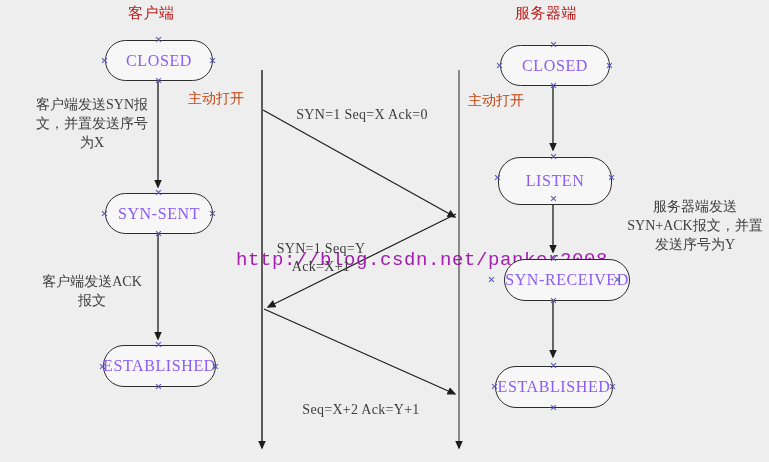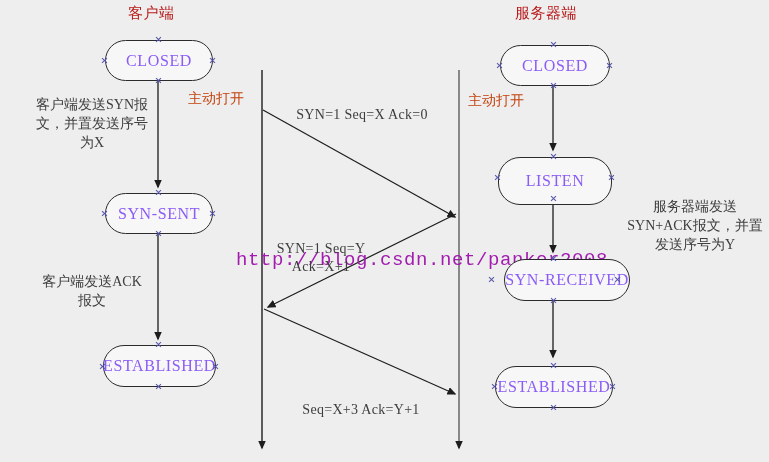--- a/index.html
+++ b/index.html
@@ -154,21 +154,21 @@
   <div class="note" style="left:620px; top:197px; width:150px;">服务器端发送
 SYN+ACK报文，并置
 发送序号为Y</div>
 
   <div class="note left-block" style="left:8px; top:272px; width:168px;">客户端发送ACK
 报文</div>
 
   <div class="msg-label" style="left:278px; top:94px; width:168px;">SYN=1  Seq=X  Ack=0</div>
   <div class="msg-label" style="left:256px; top:228px; width:130px;">SYN=1  Seq=Y
 Ack=X+1</div>
-  <div class="msg-label" style="left:281px; top:389px; width:160px;">Seq=X+3  Ack=Y+1</div>
+  <div class="msg-label" style="left:281px; top:389px; width:160px;">Seq=X+2  Ack=Y+1</div>
 
   <div class="anchor-x" style="left:155px; top:36px;"></div>
   <div class="anchor-x" style="left:101px; top:57px;"></div>
   <div class="anchor-x" style="left:209px; top:57px;"></div>
   <div class="anchor-x" style="left:155px; top:77px;"></div>
 
   <div class="anchor-x" style="left:155px; top:189px;"></div>
   <div class="anchor-x" style="left:101px; top:210px;"></div>
   <div class="anchor-x" style="left:209px; top:210px;"></div>
   <div class="anchor-x" style="left:155px; top:230px;"></div>

